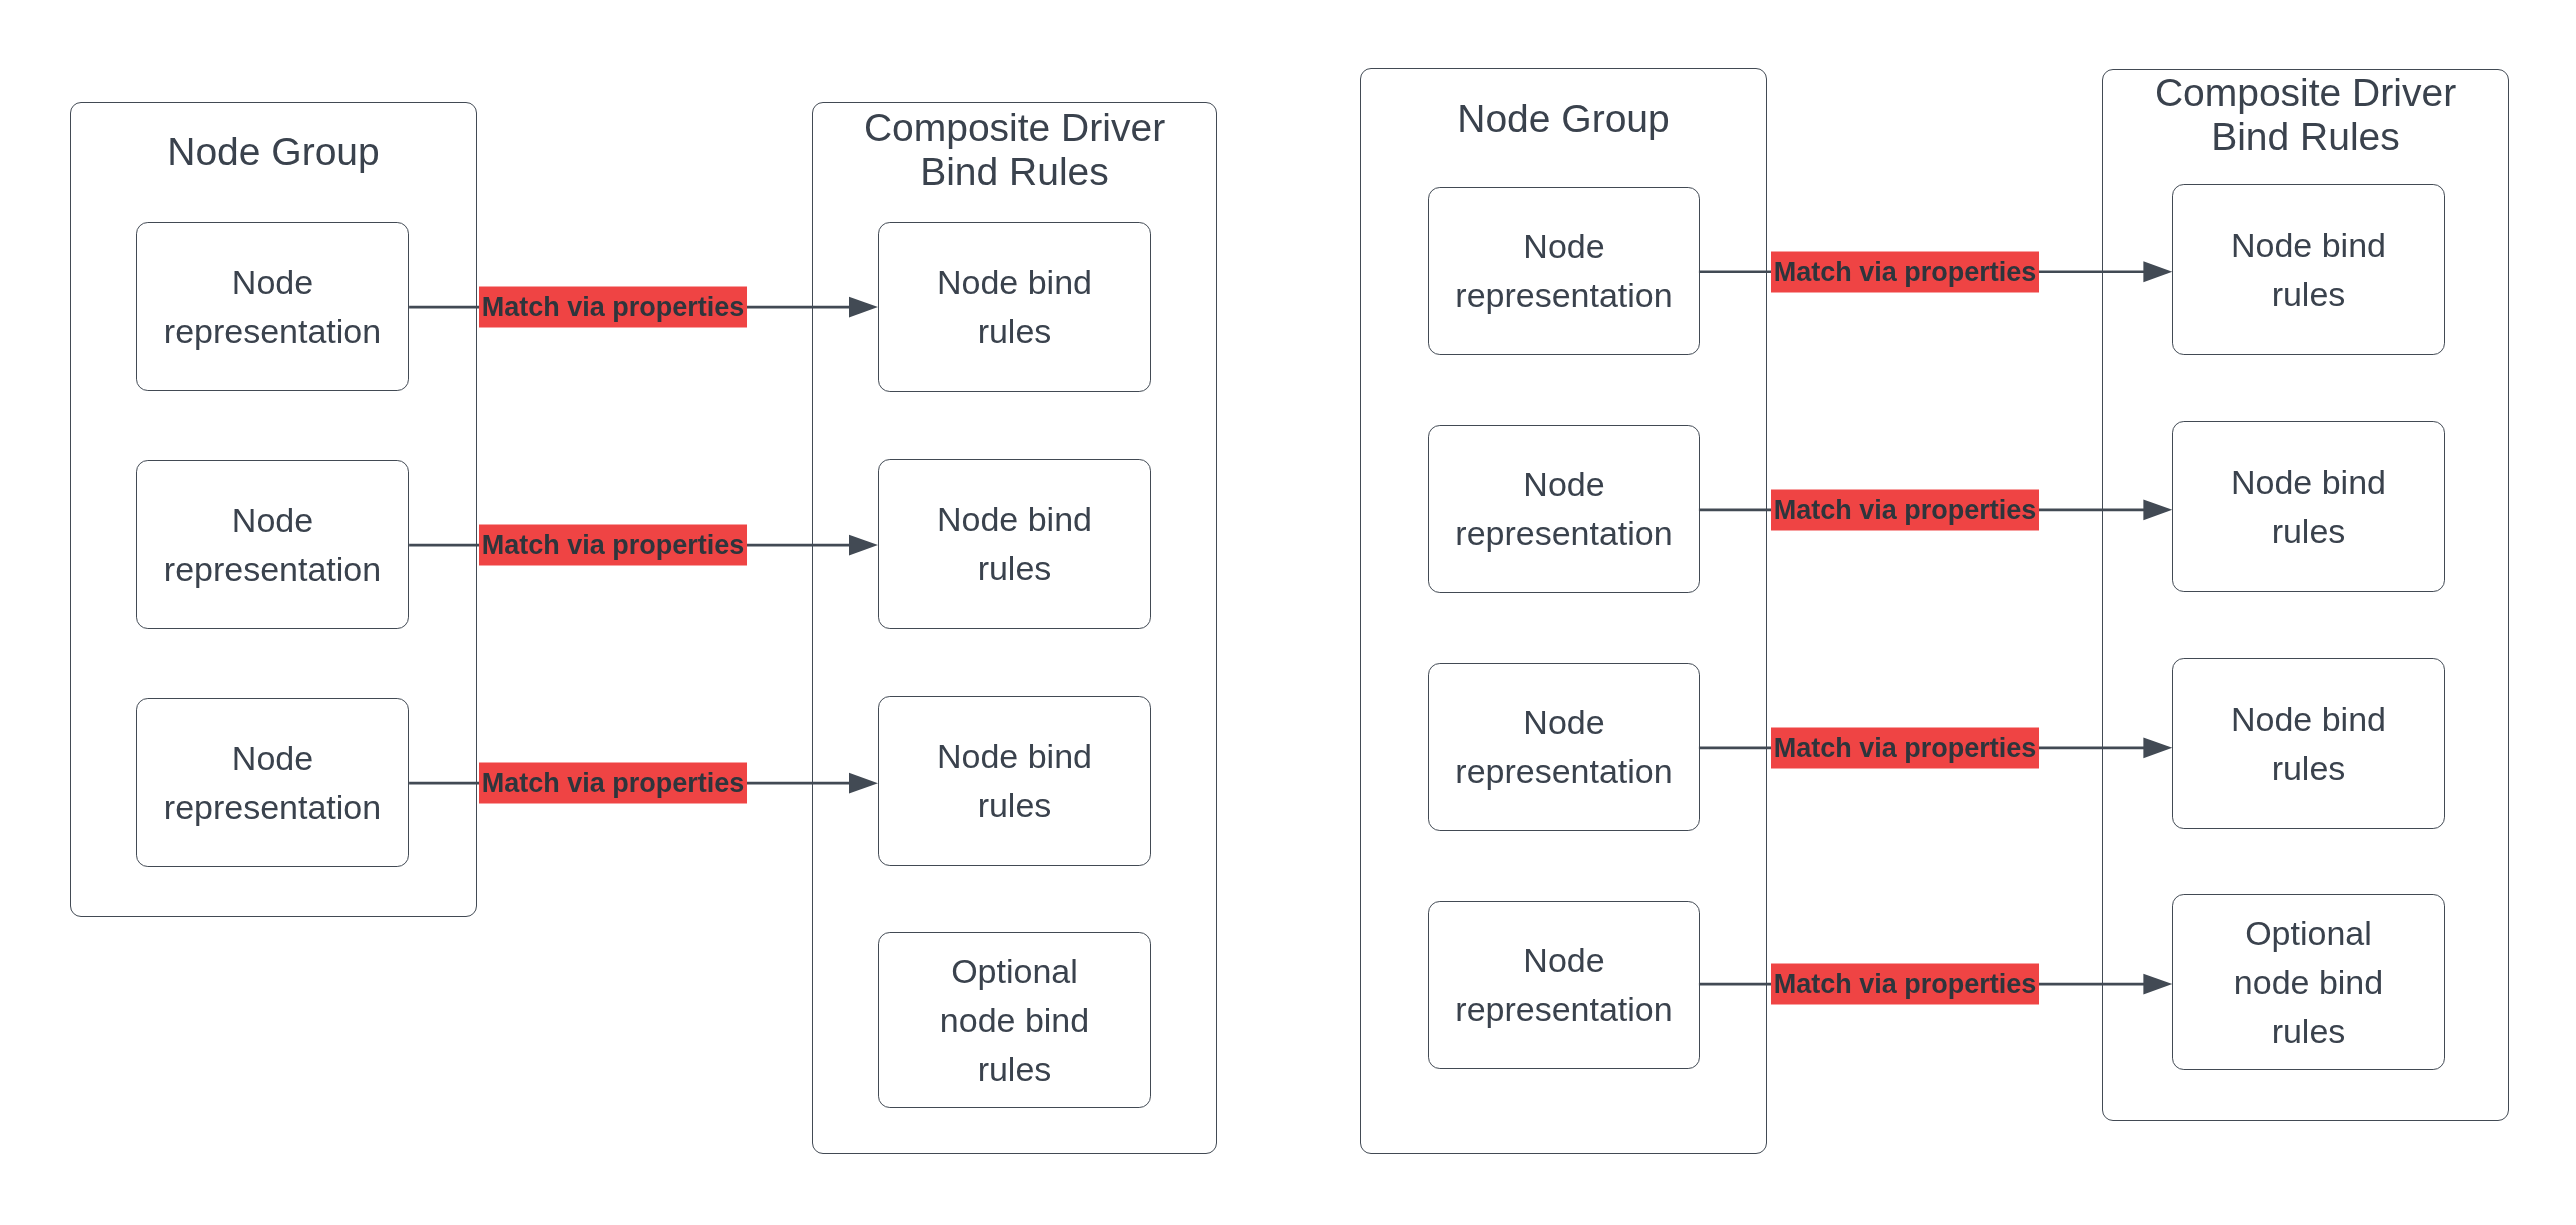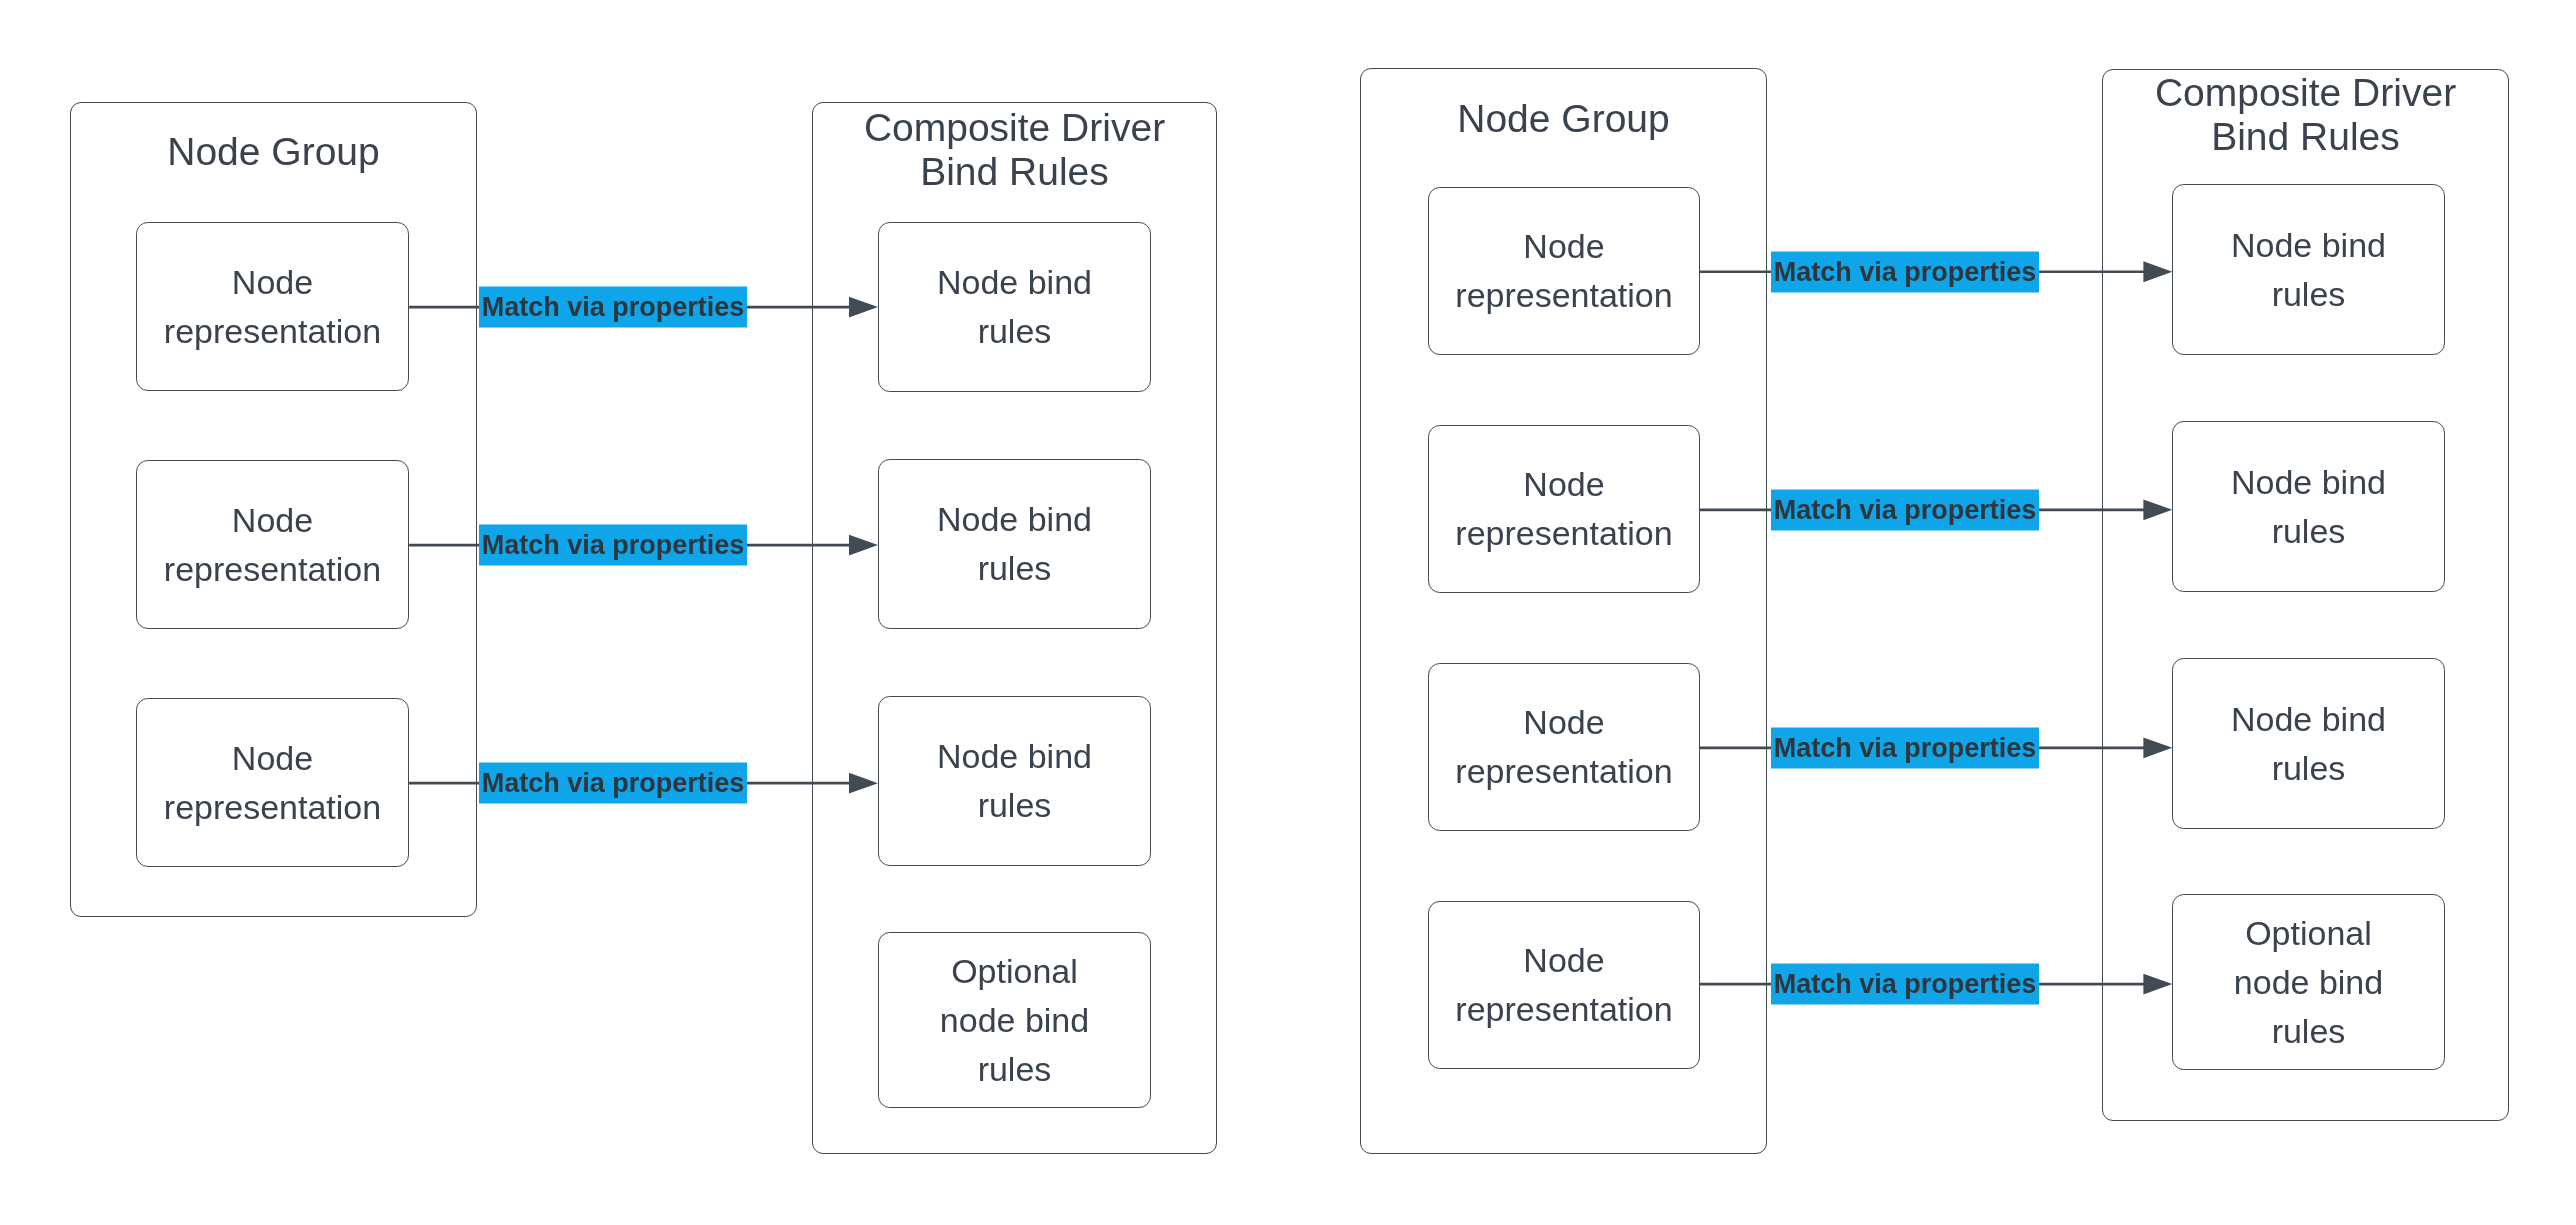--- a/index.html
+++ b/index.html
@@ -42,21 +42,21 @@
   }
   .nbox span { display:block; }
   .arrowlayer {
     position:absolute;
     left:0; top:0;
     z-index:3;
   }
   .alabel {
     position:absolute;
     transform:translate(-50%,-50%);
-    background:#0ea5e9;
+    background:#ef4444;
     font-size:27px;
     font-weight:bold;
     line-height:41px;
     color:#2e353c;
     text-align:center;
     white-space:nowrap;
     padding:0 2.7px;
     z-index:4;
   }
 </style>

